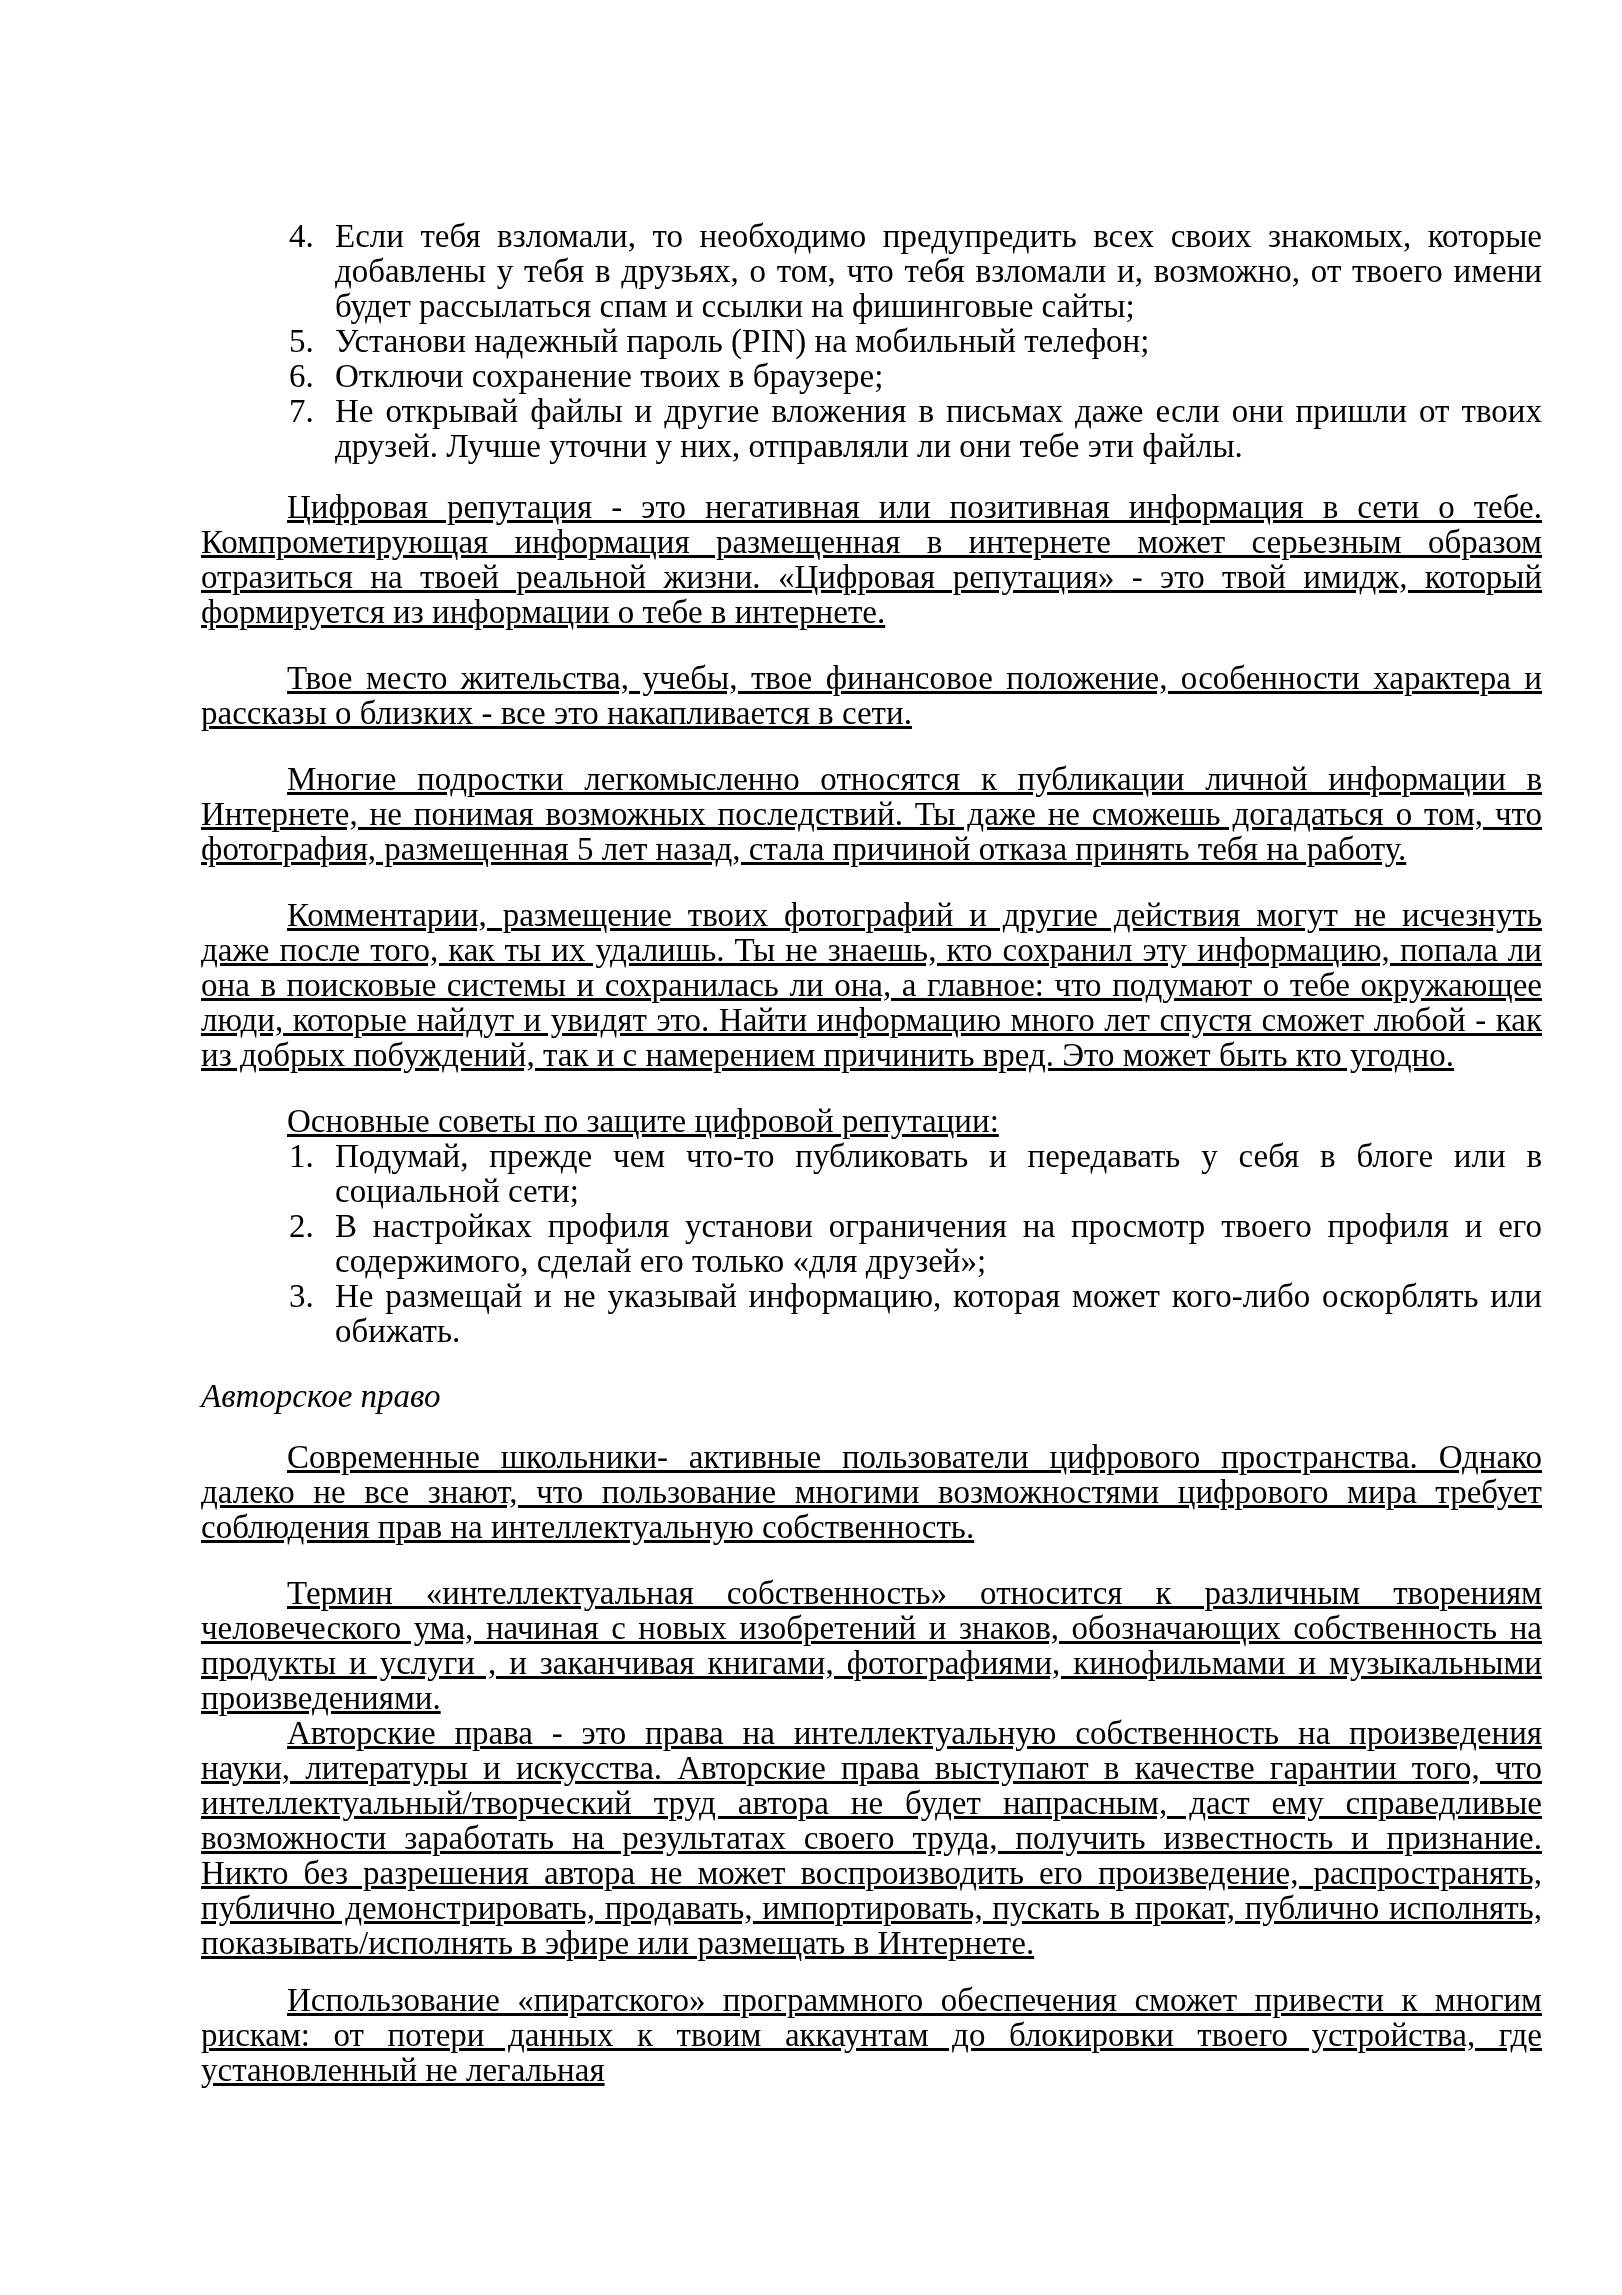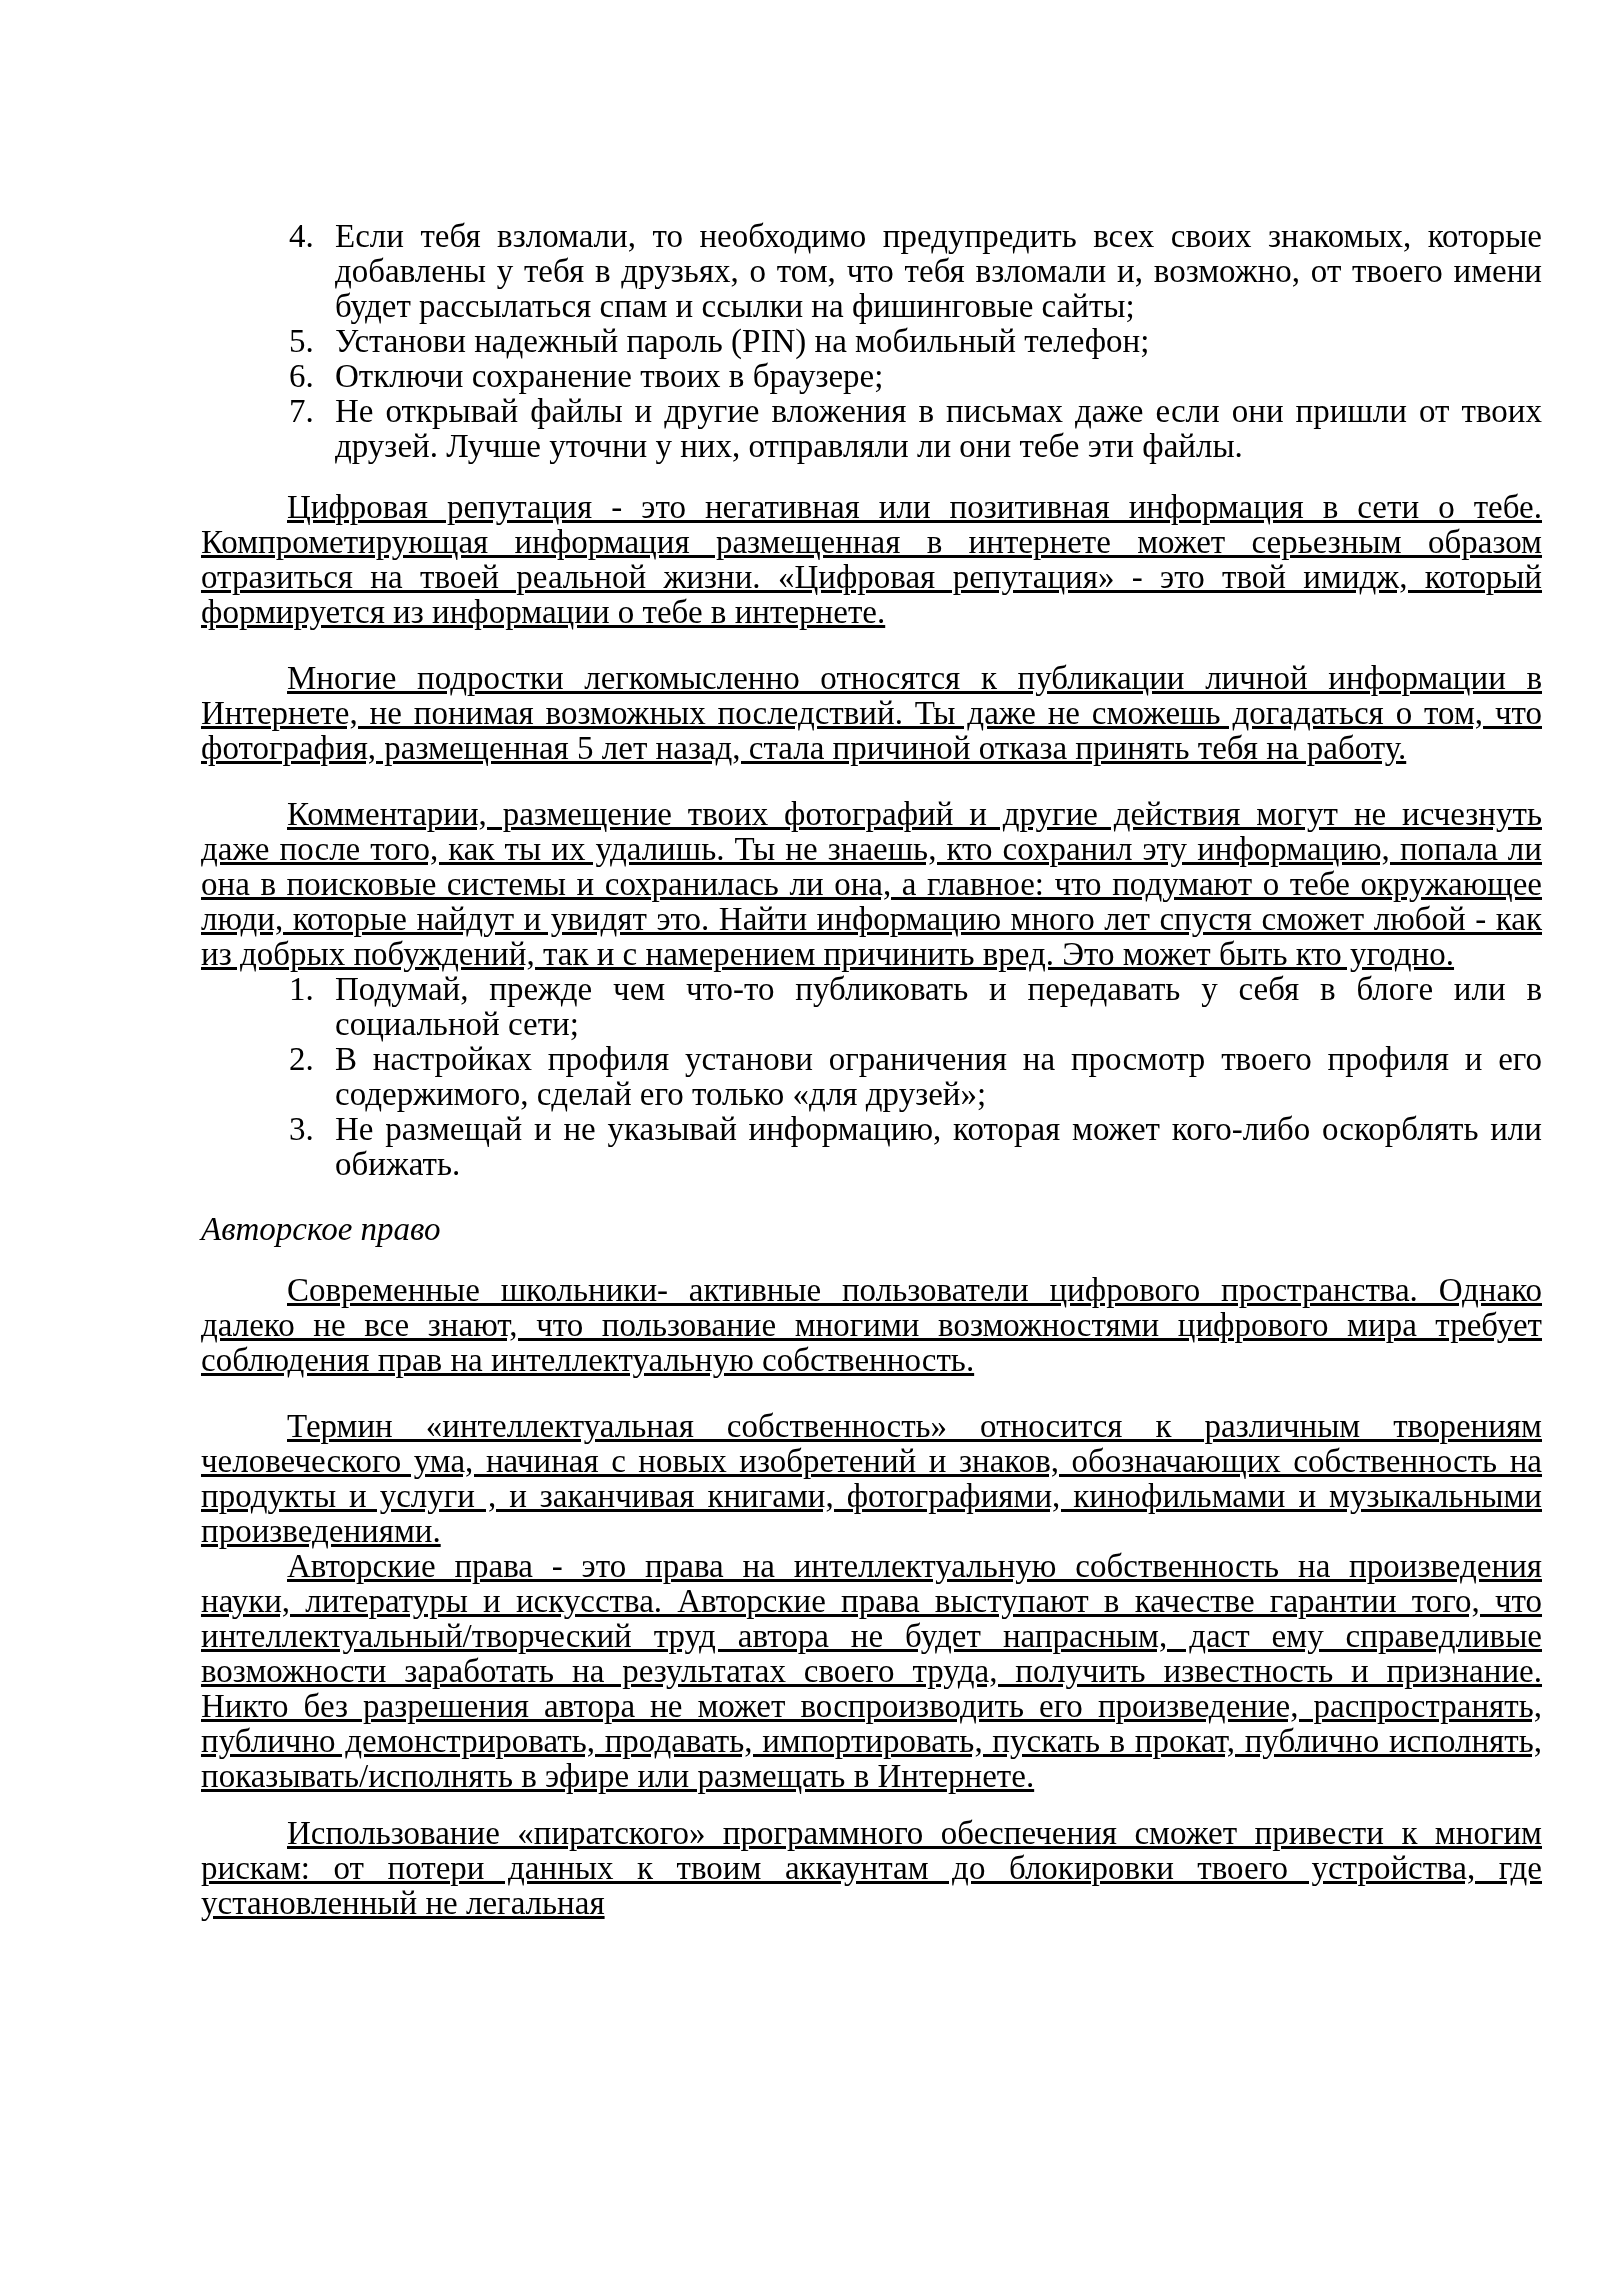--- a/index.html
+++ b/index.html
@@ -82,23 +82,25 @@
         <span>Отключи сохранение твоих в браузере;</span>
       </li>
       <li>
         <span class="num">7.</span>
         <span>Не открывай файлы и другие вложения в письмах даже если они пришли от твоих друзей. Лучше уточни у них, отправляли ли они тебе эти файлы.</span>
       </li>
     </ol>
 
 
     <p class="par after-heading">Цифровая репутация - это негативная или позитивная информация в сети о тебе. Компрометирующая информация размещенная в интернете может серьезным образом отразиться на твоей реальной жизни. «Цифровая репутация» - это твой имидж, который формируется из информации о тебе в интернете.</p>
+    <p class="par">Твое место жительства, учебы, твое финансовое положение, особенности характера и рассказы о близких - все это накапливается в сети.</p>
     <p class="par">Многие подростки легкомысленно относятся к публикации личной информации в Интернете, не понимая возможных последствий. Ты даже не сможешь догадаться о том, что фотография, размещенная 5 лет назад, стала причиной отказа принять тебя на работу.</p>
     <p class="par">Комментарии, размещение твоих фотографий и другие действия могут не исчезнуть даже после того, как ты их удалишь. Ты не знаешь, кто сохранил эту информацию, попала ли она в поисковые системы и сохранилась ли она, а главное: что подумают о тебе окружающее люди, которые найдут и увидят это. Найти информацию много лет спустя сможет любой - как из добрых побуждений, так и с намерением причинить вред. Это может быть кто угодно.</p>
 
+    <p class="par">Основные советы по защите цифровой репутации:</p>
 
     <ol class="nlist advice-list">
       <li>
         <span class="num">1.</span>
         <span>Подумай, прежде чем что-то публиковать и передавать у себя в блоге или в социальной сети;</span>
       </li>
       <li>
         <span class="num">2.</span>
         <span>В настройках профиля установи ограничения на просмотр твоего профиля и его содержимого, сделай его только «для друзей»;</span>
       </li>

